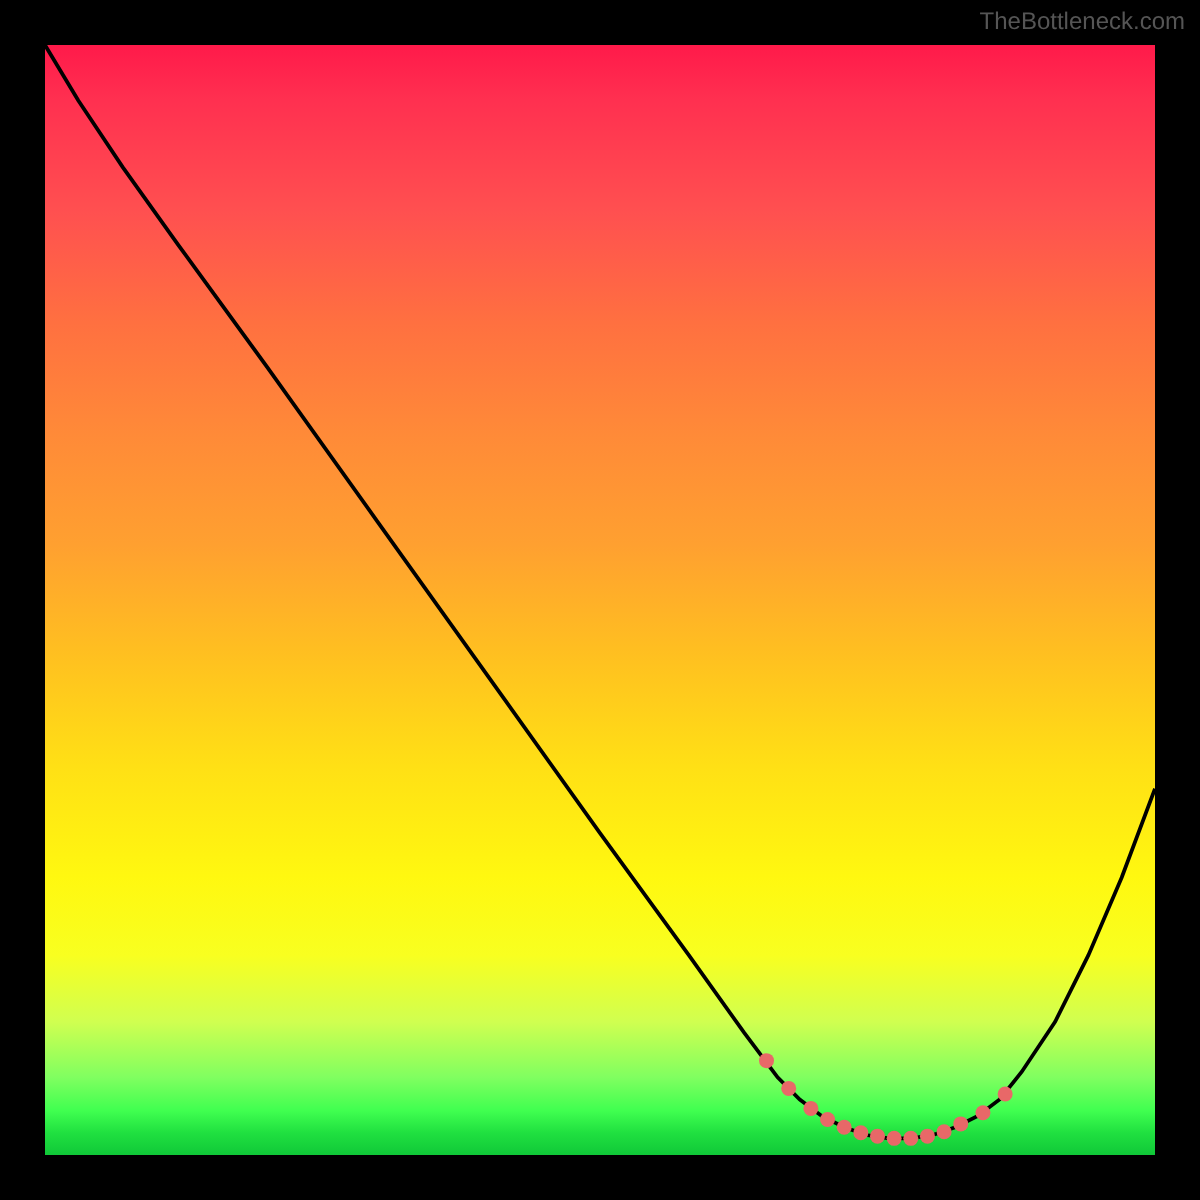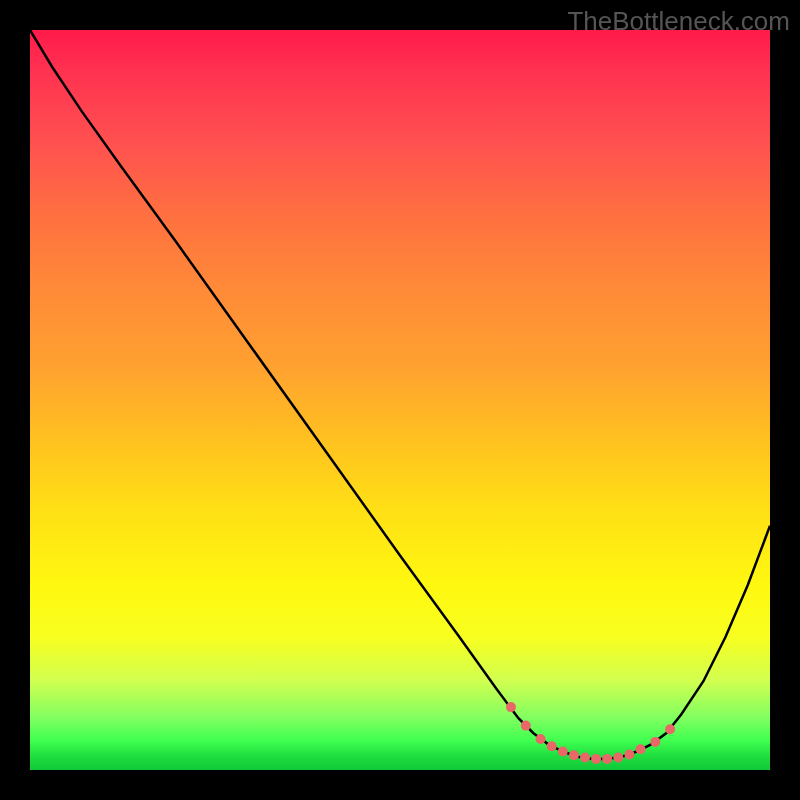--- a/index.html
+++ b/index.html
@@ -12,21 +12,21 @@
       height: 800px;
       background: #000;
       position: relative;
       font-family: Arial, sans-serif;
     }
     .watermark {
       position: absolute;
       top: 6px;
       right: 10px;
       color: #555;
-      font-size: 26px;
+      font-size: 16px;
       font-weight: 500;
       z-index: 10;
     }
     .chart-area {
       position: absolute;
       left: 30px;
       top: 30px;
       width: 740px;
       height: 740px;
       background: linear-gradient(to bottom,

